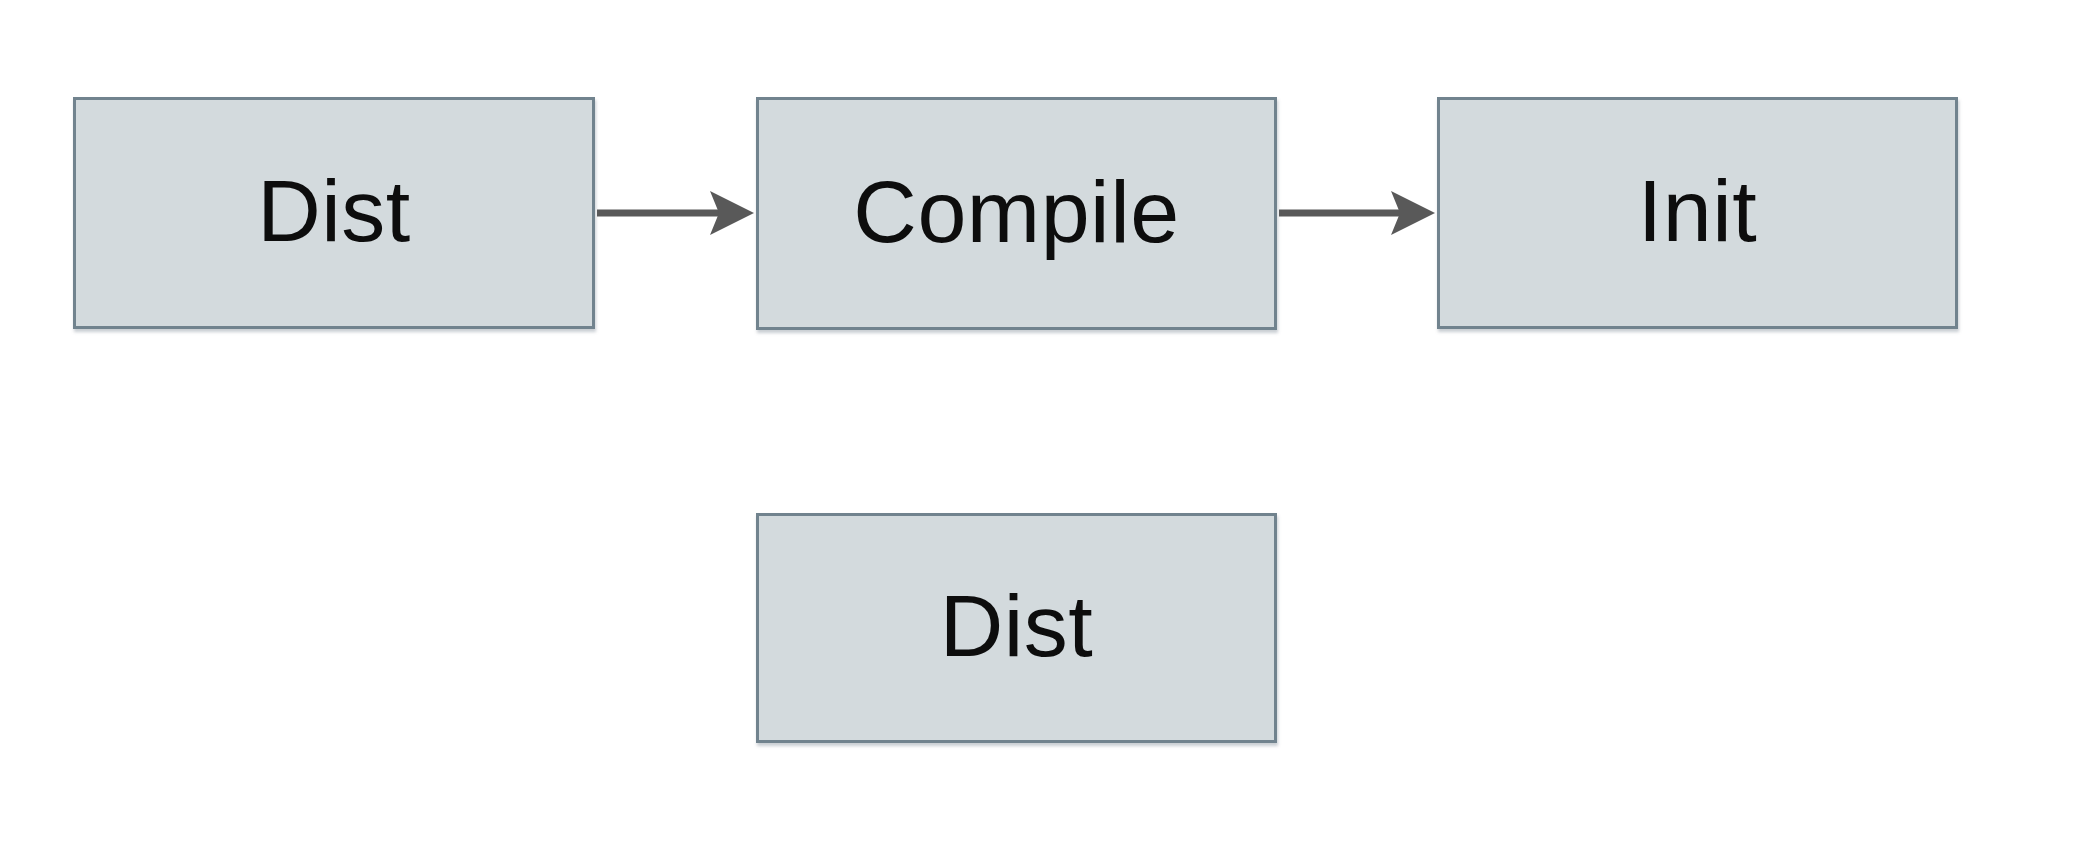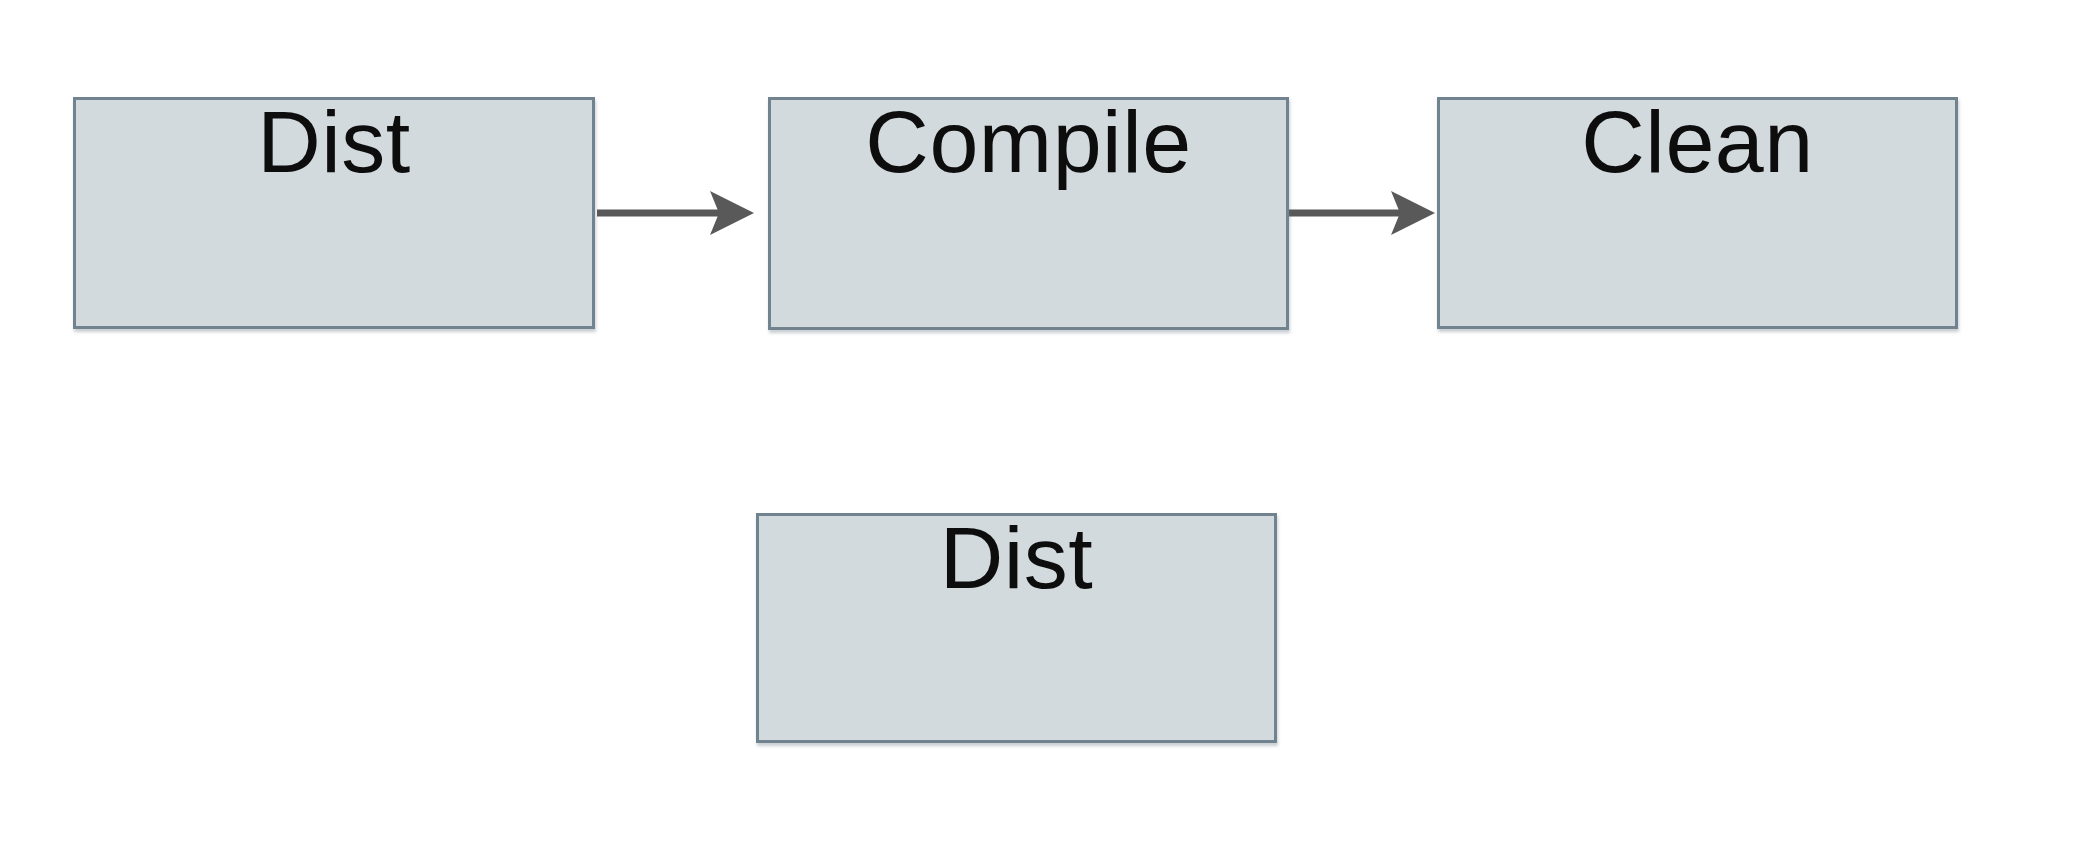--- a/index.html
+++ b/index.html
@@ -23,33 +23,34 @@
     height: 848px;
     pointer-events: none;
   }
   .node {
     position: absolute;
     box-sizing: border-box;
     background: var(--node-fill, #d3dadd);
     border: 3px solid var(--node-border, #71838e);
     box-shadow: 1px 3px 3px rgba(100, 116, 128, 0.35);
     display: flex;
+    align-items: center;
     justify-content: center;
   }
   .node span {
     font-size: 88px;
     font-weight: 400;
     letter-spacing: 0.5px;
     color: var(--text, #0d0d0d);
     line-height: 1;
     transform: translateY(-2px);
     white-space: nowrap;
   }
   .node-dist    { left: 73px;   top: 97px;  width: 522px; height: 232px; }
-  .node-compile { left: 756px;  top: 97px;  width: 521px; height: 233px; margin-left: 12px; }
+  .node-compile { left: 756px;  top: 97px;  width: 521px; height: 233px; }
   .node-init    { left: 1437px; top: 97px;  width: 521px; height: 232px; }
   .node-clean   { left: 756px;  top: 513px; width: 521px; height: 230px; }
   .edge-shaft {
     stroke: var(--arrow, #595959);
     stroke-width: 7;
     fill: none;
   }
   .edge-head {
     fill: var(--arrow, #595959);
     stroke: none;
@@ -73,20 +74,20 @@
 
   <div class="node node-dist">
     <span>Dist</span>
   </div>
 
   <div class="node node-compile">
     <span>Compile</span>
   </div>
 
   <div class="node node-init">
-    <span>Clean</span>
+    <span>Init</span>
   </div>
 
   <div class="node node-clean">
     <span>Dist</span>
   </div>
 
 </div>
 
 </body></html>

